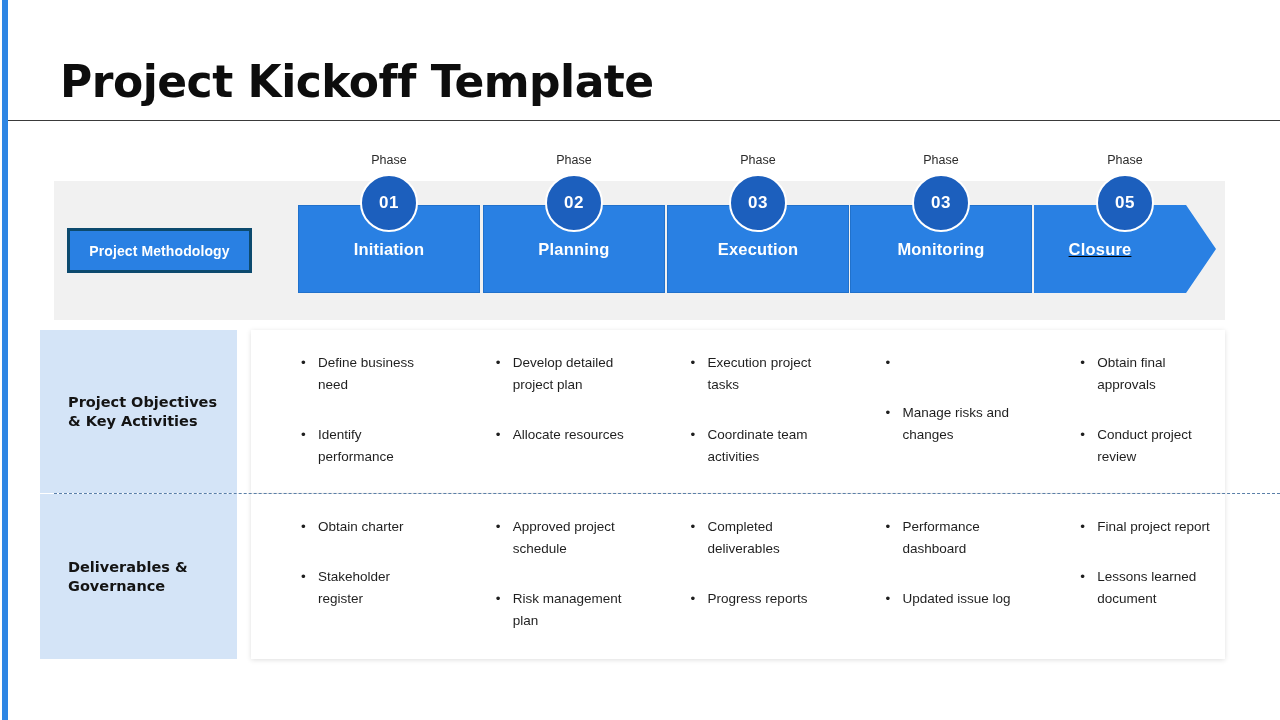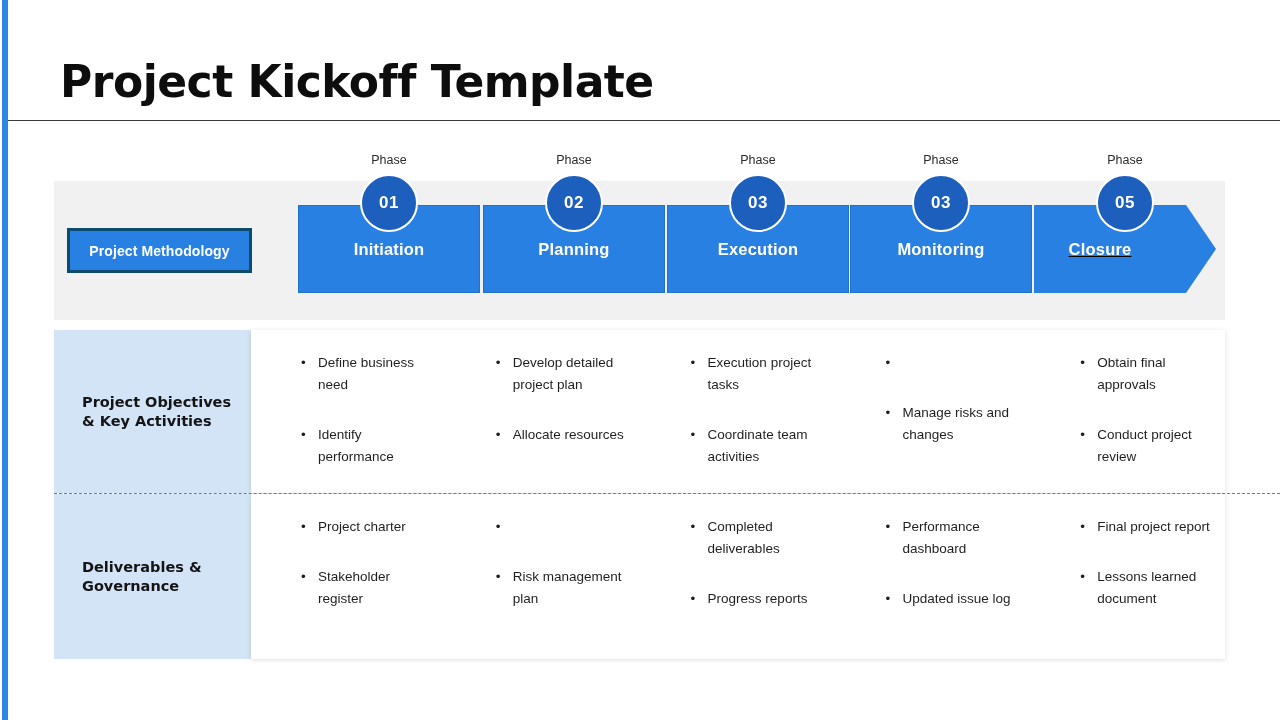--- a/index.html
+++ b/index.html
@@ -113,21 +113,21 @@
     font-size: 16.5px;
     font-weight: 700;
     letter-spacing: .2px;
     z-index: 3;
   }
   .phase-box.arrow .phase-name { margin-right: 50px; }
 
   
   .row-label {
     position: absolute;
-    left: 54px;
+    left: 40px;
     width: 197px;
     background: #d4e4f7;
     display: flex; align-items: center;
     padding-left: 28px;
   }
   .row-label-text {
     font-size: 14.5px;
     font-weight: 700;
     color: #141414;
     line-height: 1.3;
@@ -289,30 +289,31 @@
       </div>
       <div class="row-label" style="top: 494px; height: 165px;">
         <div class="row-label-text">Deliverables &amp;
 Governance</div>
       </div>
       <div class="row-panel" style="top: 494px; height: 165px;">
         <div class="row-cols">
           <div class="col">
             <div class="bullet">
               <span class="dot">•</span>
-              <span class="txt">Project charter</span>
+              <span class="txt">Obtain charter</span>
             </div>
             <div class="bullet">
               <span class="dot">•</span>
               <span class="txt">Stakeholder register</span>
             </div>
           </div>
           <div class="col">
             <div class="bullet">
               <span class="dot">•</span>
+              <span class="txt">Approved project schedule</span>
             </div>
             <div class="bullet">
               <span class="dot">•</span>
               <span class="txt">Risk management plan</span>
             </div>
           </div>
           <div class="col">
             <div class="bullet">
               <span class="dot">•</span>
               <span class="txt">Completed deliverables</span>

